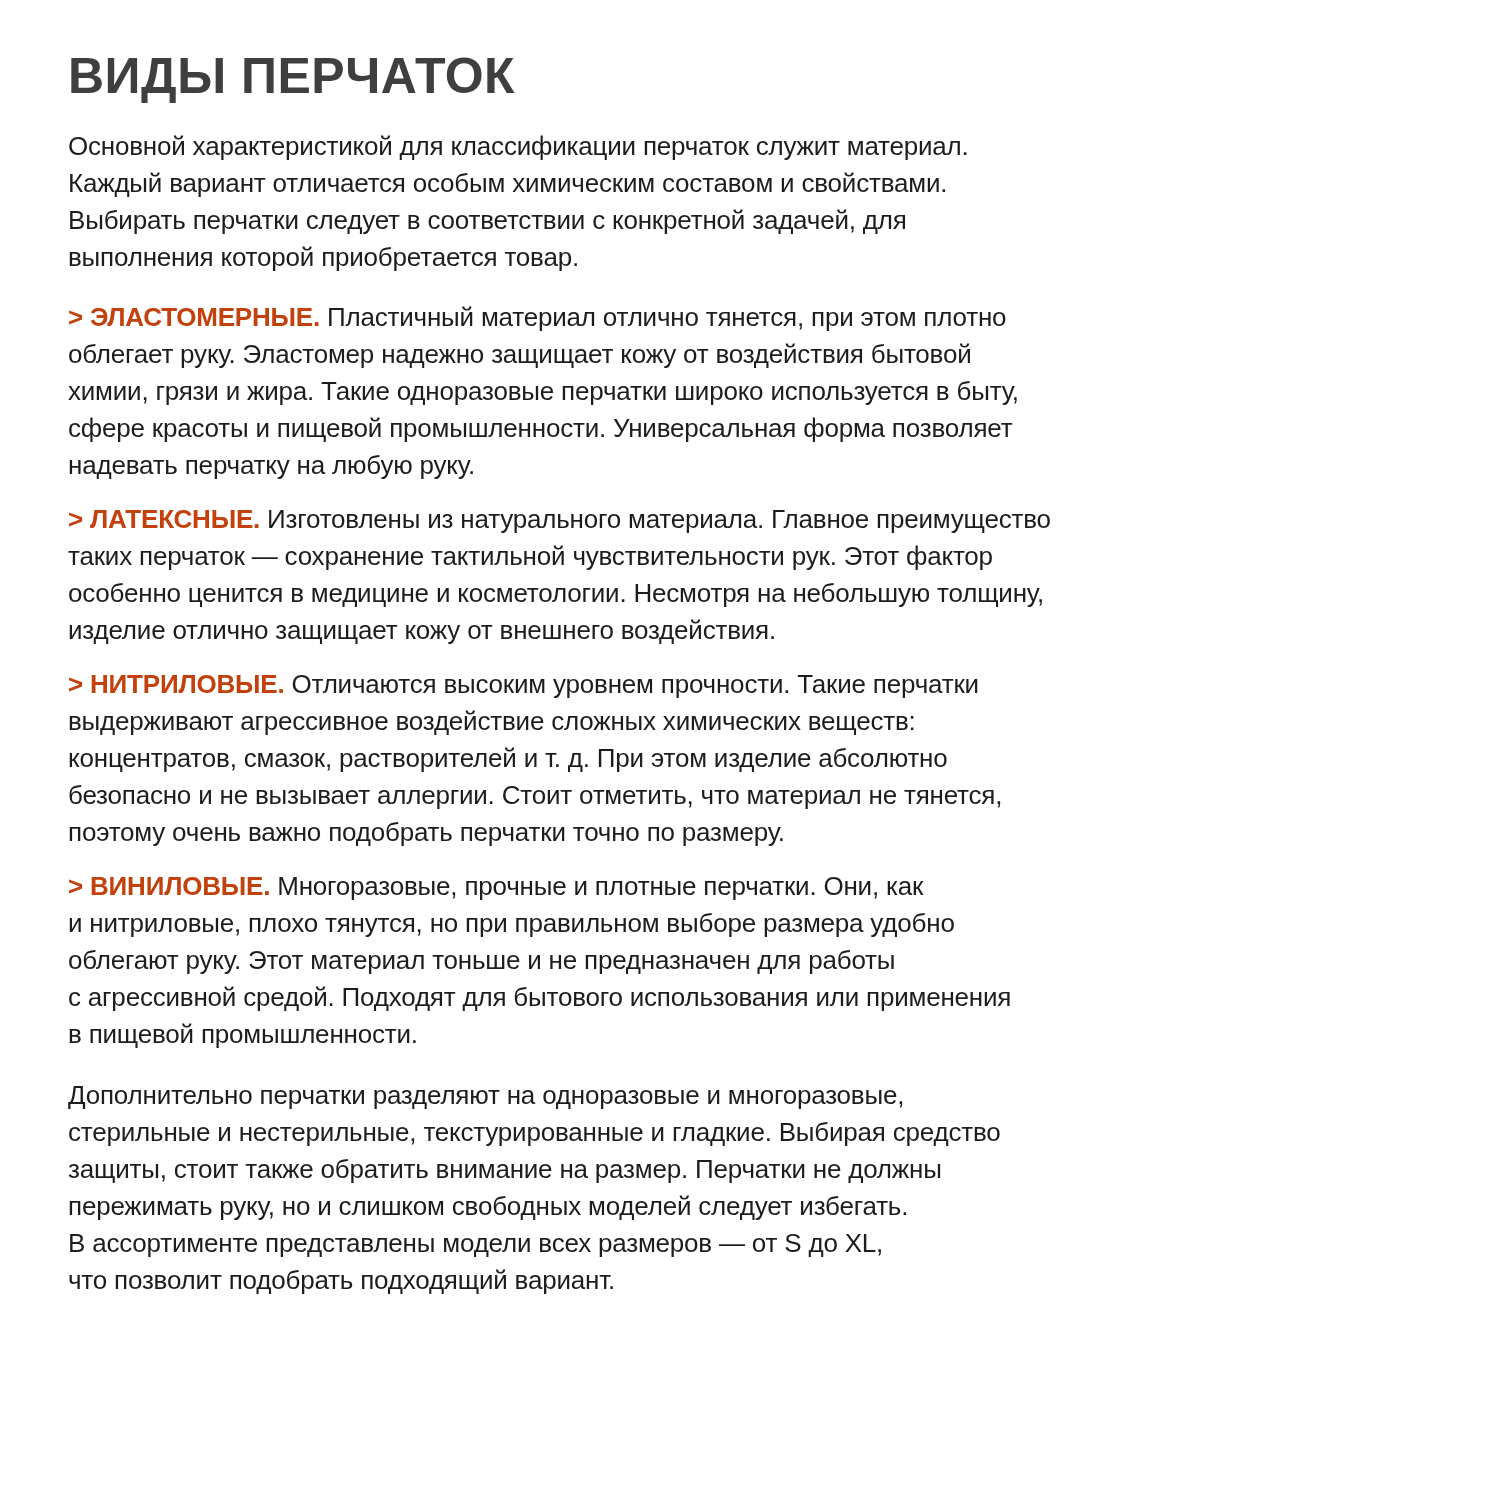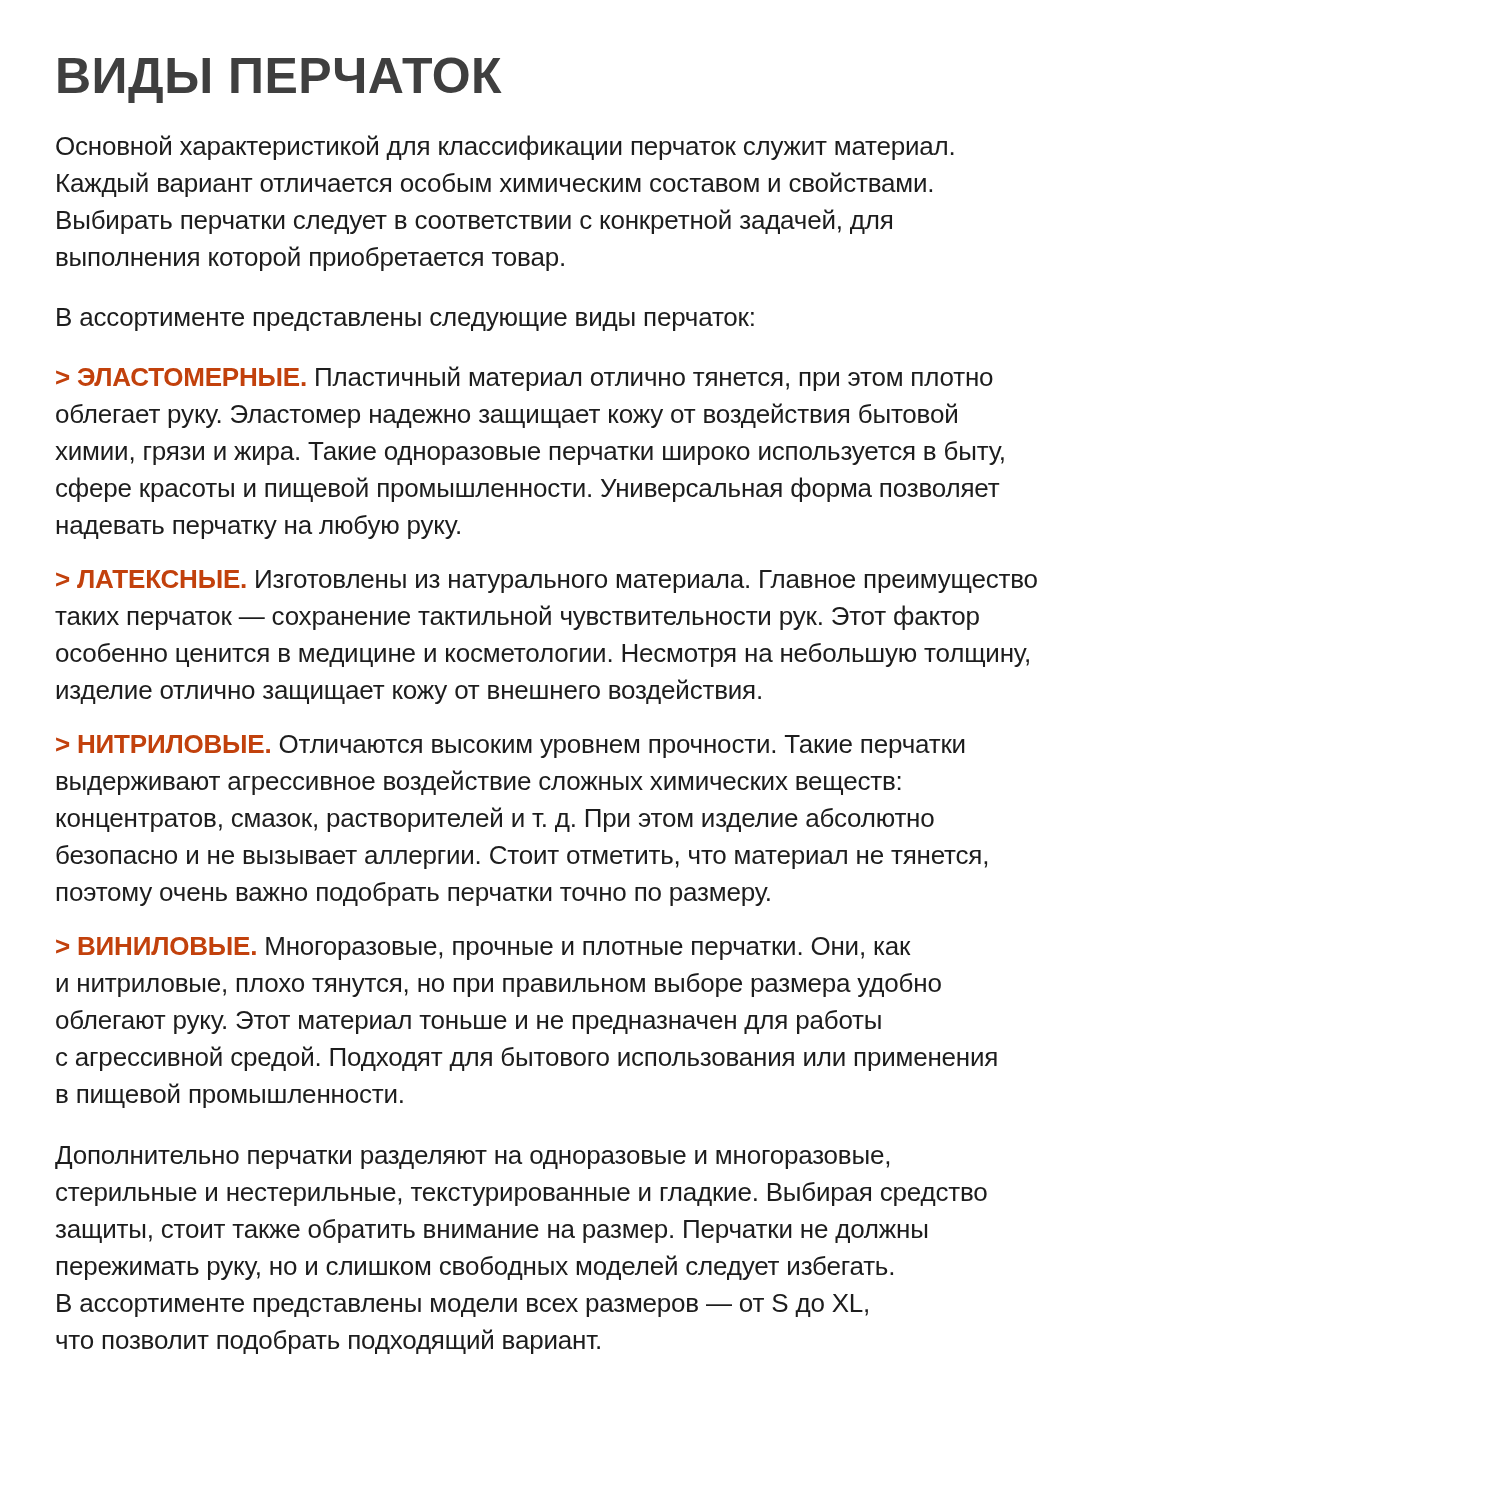--- a/index.html
+++ b/index.html
@@ -12,20 +12,21 @@
     height: 1500px;
     overflow: hidden;
     font-family: "Liberation Sans", sans-serif;
   }
   .doc {
     box-sizing: border-box;
     width: 1367px;
     height: 1500px;
     padding: 50px 80px 0 55px;
     background: #ffffff;
+    margin-left: 13px;
   }
   .doc-title {
     font-size: 50px;
     line-height: 52px;
     font-weight: bold;
     color: #3f3f3f;
     letter-spacing: 0.5px;
     margin: 0 0 26px 0;
   }
   .para {
@@ -51,21 +52,20 @@
 
 <div class="doc">
 
   <h1 class="doc-title">ВИДЫ ПЕРЧАТОК</h1>
 
   <p class="para">Основной характеристикой для классификации перчаток служит материал.
 Каждый вариант отличается особым химическим составом и свойствами.
 Выбирать перчатки следует в соответствии с конкретной задачей, для
 выполнения которой приобретается товар.</p>
 
-  <p class="para">В ассортименте представлены следующие виды перчаток:</p>
 
   <p class="para section"><span class="section-lead">&gt; ЭЛАСТОМЕРНЫЕ.</span><span> Пластичный материал отлично тянется, при этом плотно
 облегает руку. Эластомер надежно защищает кожу от воздействия бытовой
 химии, грязи и жира. Такие одноразовые перчатки широко используется в быту,
 сфере красоты и пищевой промышленности. Универсальная форма позволяет
 надевать перчатку на любую руку.</span></p>
 
   <p class="para section"><span class="section-lead">&gt; ЛАТЕКСНЫЕ.</span><span> Изготовлены из натурального материала. Главное преимущество
 таких перчаток — сохранение тактильной чувствительности рук. Этот фактор
 особенно ценится в медицине и косметологии. Несмотря на небольшую толщину,

